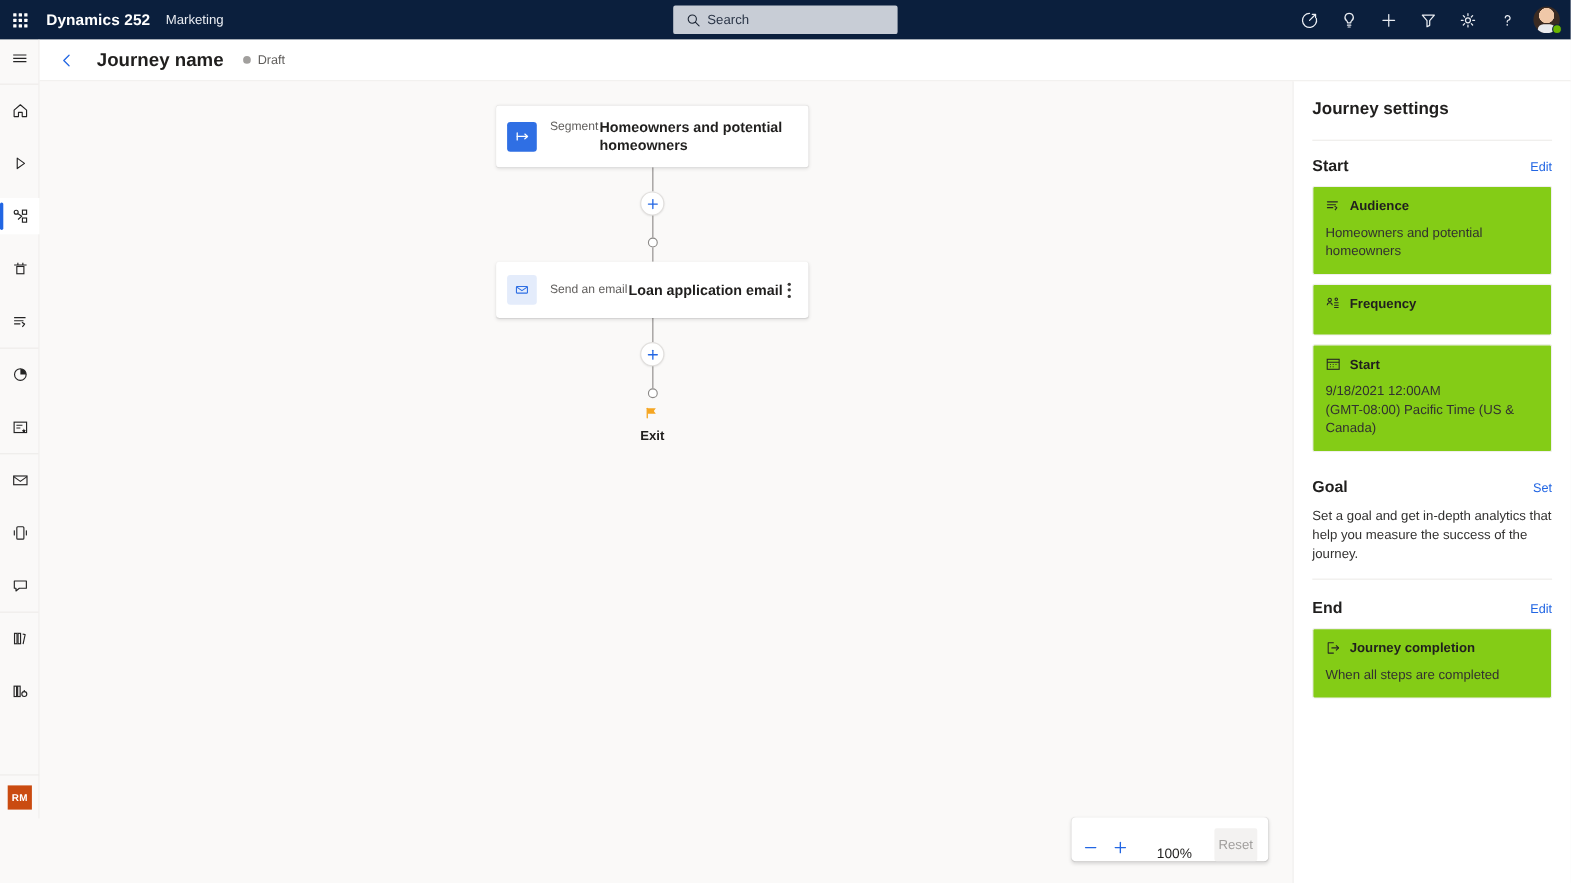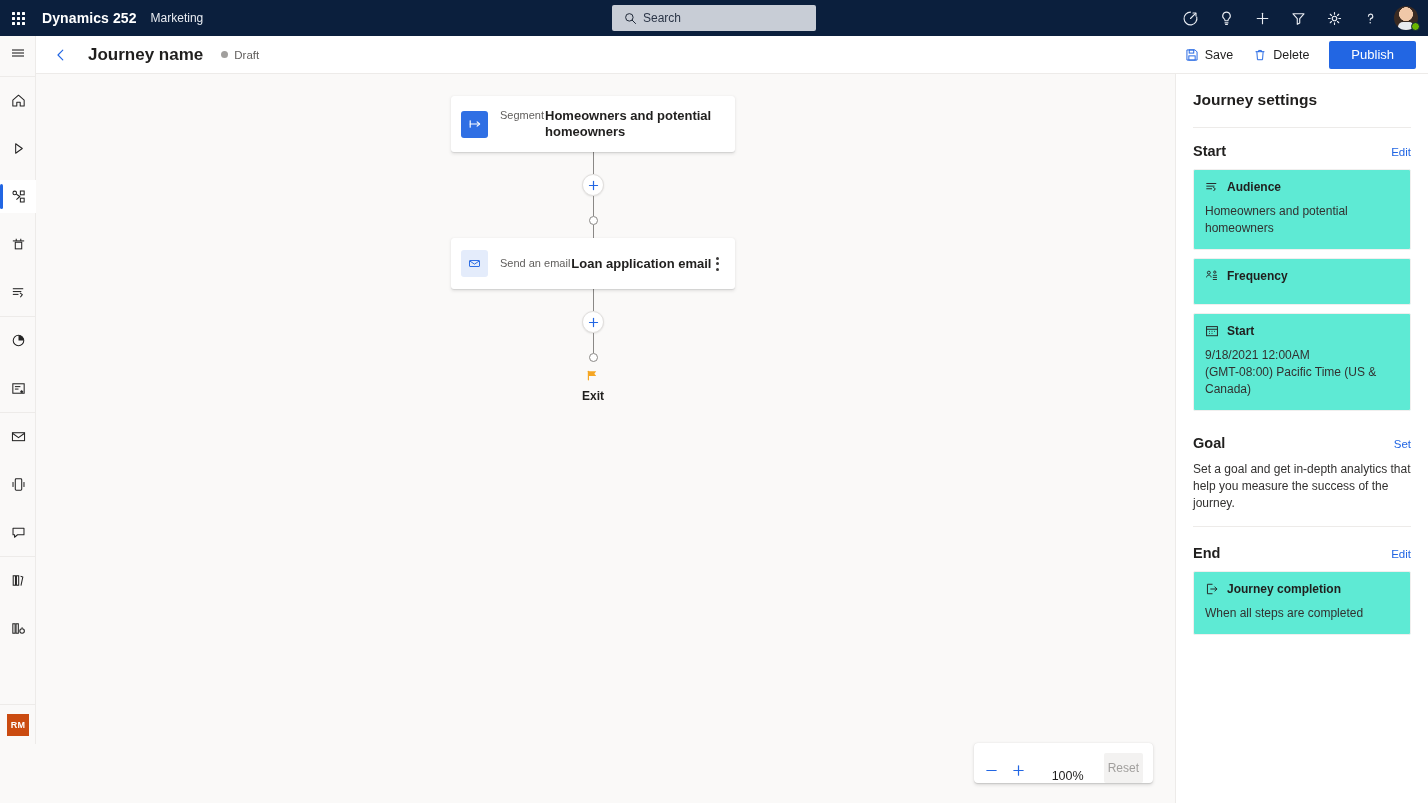--- a/index.html
+++ b/index.html
@@ -195,21 +195,21 @@
   }
   .panel-title { font-size: 15.5px; font-weight: bold; color: #201f1e; margin: 17px 0 0 0; }
   .panel-rule { border-bottom: 1px solid #edebe9; margin-top: 18px; }
   .sec-head {
     display: flex; align-items: baseline; justify-content: space-between;
     margin-top: 15px; margin-bottom: 10px;
   }
   .sec-title { font-size: 14.5px; font-weight: bold; color: #201f1e; }
   .sec-link { font-size: 11.5px; color: #2266e3; cursor: pointer; }
   .info-card {
-    background: #5eead4; border: 1px solid #f0efee; border-radius: 2px;
+    background: #84cc16; border: 1px solid #f0efee; border-radius: 2px;
     padding: 10px 11px 12px 11px; margin-bottom: 8px;
   }
   .info-head {
     display: flex; align-items: center; gap: 8px; margin-bottom: 9px;
     font-size: 12px; font-weight: bold; color: #201f1e;
   }
   .info-body { font-size: 12px; color: #323130; line-height: 17px; }
   .goal-text { font-size: 12px; color: #323130; line-height: 17px; margin-bottom: 14px; }
   .panel-rule2 { border-bottom: 1px solid #edebe9; margin: 6px 0 0 0; }
   svg { display: block; }
@@ -406,38 +406,20 @@
       <svg width="16" height="16" viewBox="0 0 18 18">
         <path d="M11 3.6L5.6 9l5.4 5.4" fill="none" stroke="#2266e3" stroke-width="1.3" stroke-linecap="round" stroke-linejoin="round"></path>
       </svg>
     </div>
     <span class="page-title">Journey name</span>
     <span class="status-chip">
       <span class="status-dot"></span>
       <span>Draft</span>
     </span>
 
-    <div class="cmd-right">
-      <button class="cmd-btn">
-        <svg width="14" height="14" viewBox="0 0 16 16">
-          <path d="M2.2 2.2h9.3l2.3 2.3v9.3H2.2z" fill="none" stroke="#2266e3" stroke-width="1.1" stroke-linejoin="round"></path>
-          <rect x="4.8" y="2.2" width="5.2" height="3.6" fill="none" stroke="#2266e3" stroke-width="1.1"></rect>
-          <rect x="4.4" y="9" width="7.2" height="4.8" fill="none" stroke="#2266e3" stroke-width="1.1"></rect>
-        </svg>
-        <span>Save</span>
-      </button>
-      <button class="cmd-btn">
-        <svg width="14" height="14" viewBox="0 0 16 16">
-          <path d="M3.4 4.2h9.2M6.4 4.2V2.8h3.2v1.4" fill="none" stroke="#2266e3" stroke-width="1.1" stroke-linecap="round" stroke-linejoin="round"></path>
-          <path d="M4.4 4.2l.7 9.2h5.8l.7-9.2" fill="none" stroke="#2266e3" stroke-width="1.1" stroke-linejoin="round"></path>
-        </svg>
-        <span>Delete</span>
-      </button>
-      <button class="publish-btn">Publish</button>
-    </div>
   </div>
 
   <div class="canvas">
     <div class="flow">
 
       <div class="node-card">
         <div class="node-icon segment">
           <svg width="16" height="16" viewBox="0 0 18 18">
             <line x1="3.6" y1="5.4" x2="3.6" y2="12.6" stroke="#ffffff" stroke-width="1.3" stroke-linecap="round"></line>
             <line x1="3.6" y1="9" x2="13.6" y2="9" stroke="#ffffff" stroke-width="1.3" stroke-linecap="round"></line>

